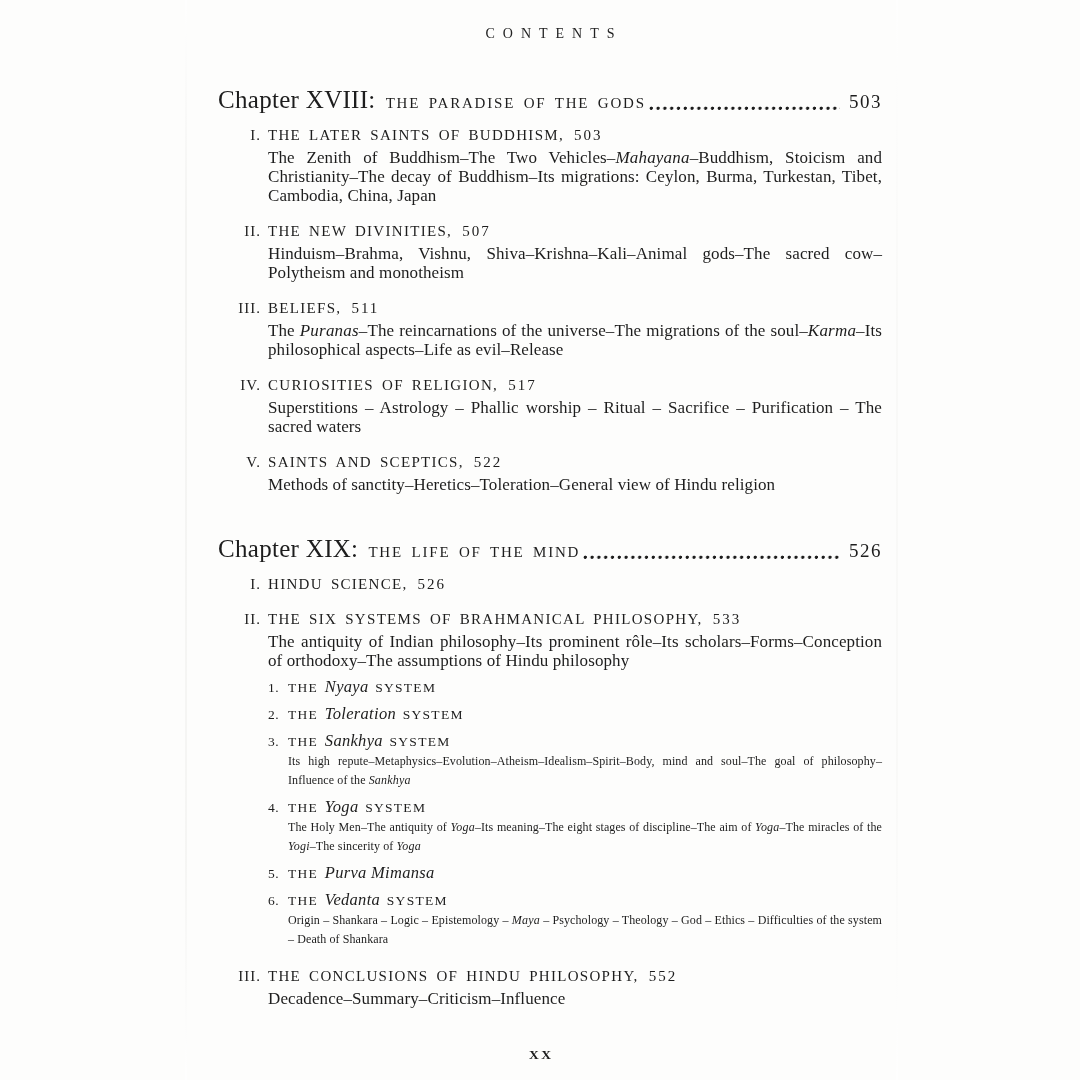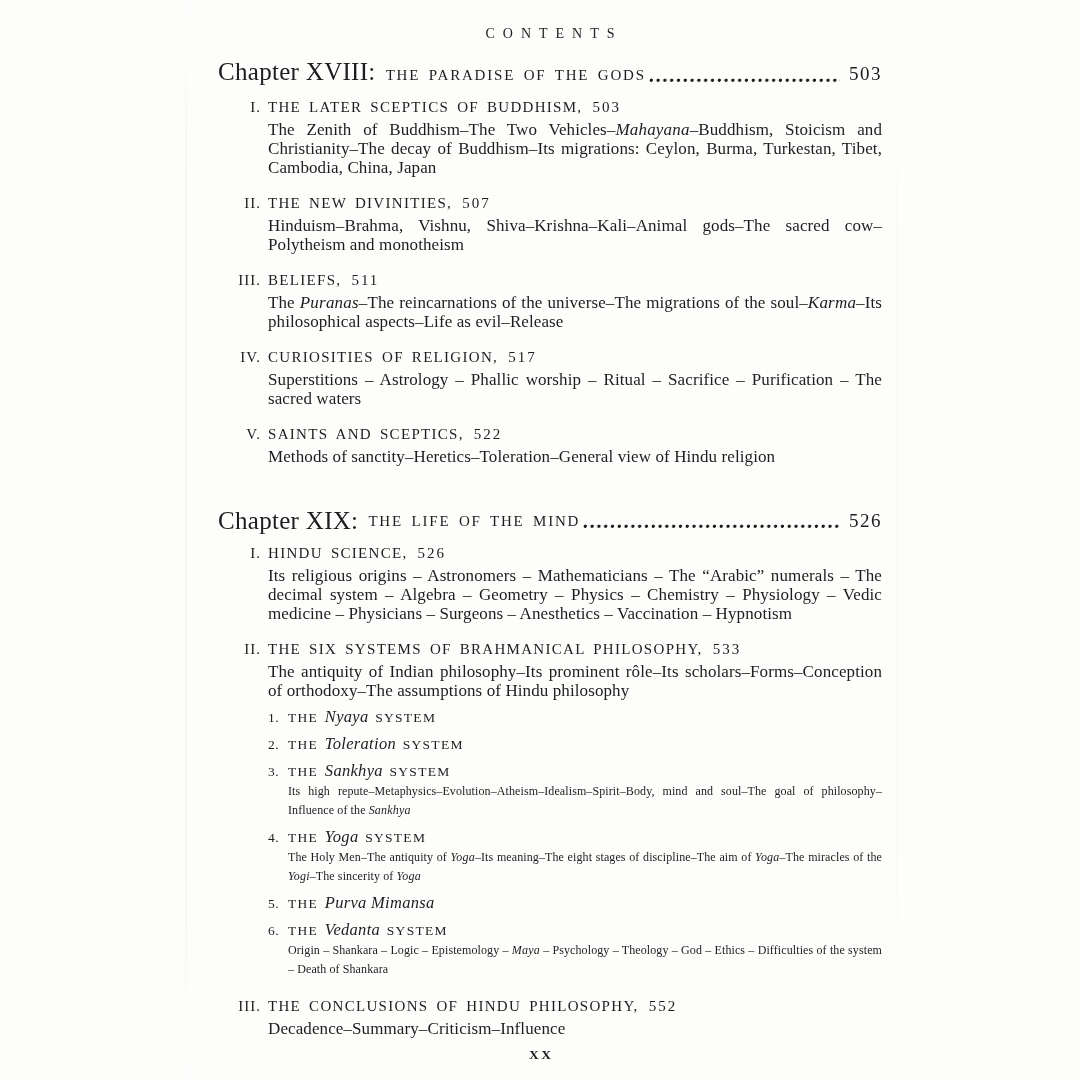--- a/index.html
+++ b/index.html
@@ -19,25 +19,25 @@
 
   .contents-header {
     text-align: center;
     font-size: 14px; font-weight: 400;
     letter-spacing: 8px; text-indent: 8px;
     color: #222;
   }
 
   .chapter-row {
     display: flex; align-items: baseline;
-    margin-top: 15px;
+    margin-top: 43px;
     white-space: nowrap;
     line-height: 30px;
   }
-  .chapter-row.ch2 { margin-top: 40px; align-items: flex-end; }
+  .chapter-row.ch2 { margin-top: 40px; }
   .ch-label { font-size: 25px; letter-spacing: 0.3px; }
   .ch-title { font-size: 15px; letter-spacing: 1.8px; word-spacing: 3px; margin-left: 10px; }
   .leader {
     flex: 1 1 auto;
     height: 5px; align-self: flex-end;
     margin: 0 9px 7px 3px;
     background-image: radial-gradient(circle at 2.2px 2.2px, #1c1c1c 1.35px, rgba(0,0,0,0) 1.9px);
     background-size: 6.8px 5px;
     background-repeat: repeat-x;
   }
@@ -98,21 +98,21 @@
     <div class="chapter-row">
       <span class="ch-label">Chapter XVIII:</span>
       <span class="ch-title">THE PARADISE OF THE GODS</span>
       <span class="leader"></span>
       <span class="ch-page">503</span>
     </div>
 
     <div class="section first">
       <div class="sec-row">
         <span class="sec-num">I.</span>
-        <span class="sec-head"><span>THE LATER SCEPTICS OF BUDDHISM,</span> <span class="sec-page">503</span></span>
+        <span class="sec-head"><span>THE LATER SAINTS OF BUDDHISM,</span> <span class="sec-page">503</span></span>
       </div>
       <div class="sec-body"><span class="rg">The Zenith of Buddhism–The Two Vehicles–</span><span class="it">Mahayana</span><span class="rg">–Buddhism, Stoicism and Christianity–The decay of Buddhism–Its migrations: Ceylon, Burma, Turkestan, Tibet, Cambodia, China, Japan</span></div>
     </div>
 
     <div class="section">
       <div class="sec-row">
         <span class="sec-num">II.</span>
         <span class="sec-head"><span>THE NEW DIVINITIES,</span> <span class="sec-page">507</span></span>
       </div>
       <div class="sec-body"><span class="rg">Hinduism–Brahma, Vishnu, Shiva–Krishna–Kali–Animal gods–The sacred cow–Polytheism and monotheism</span></div>
@@ -147,21 +147,20 @@
       <span class="ch-title">THE LIFE OF THE MIND</span>
       <span class="leader"></span>
       <span class="ch-page">526</span>
     </div>
 
     <div class="section first">
       <div class="sec-row">
         <span class="sec-num">I.</span>
         <span class="sec-head"><span>HINDU SCIENCE,</span> <span class="sec-page">526</span></span>
       </div>
-      <div class="sec-body"><span class="rg">Its religious origins – Astronomers – Mathematicians – The “Arabic” numerals – The decimal system – Algebra – Geometry – Physics – Chemistry – Physiology – Vedic medicine – Physicians – Surgeons – Anesthetics – Vaccination – Hypnotism</span></div>
     </div>
 
     <div class="section">
       <div class="sec-row">
         <span class="sec-num">II.</span>
         <span class="sec-head"><span>THE SIX SYSTEMS OF BRAHMANICAL PHILOSOPHY,</span> <span class="sec-page">533</span></span>
       </div>
       <div class="sec-body"><span class="rg">The antiquity of Indian philosophy–Its prominent rôle–Its scholars–Forms–Conception of orthodoxy–The assumptions of Hindu philosophy</span></div>
 
       <div class="subitem">

